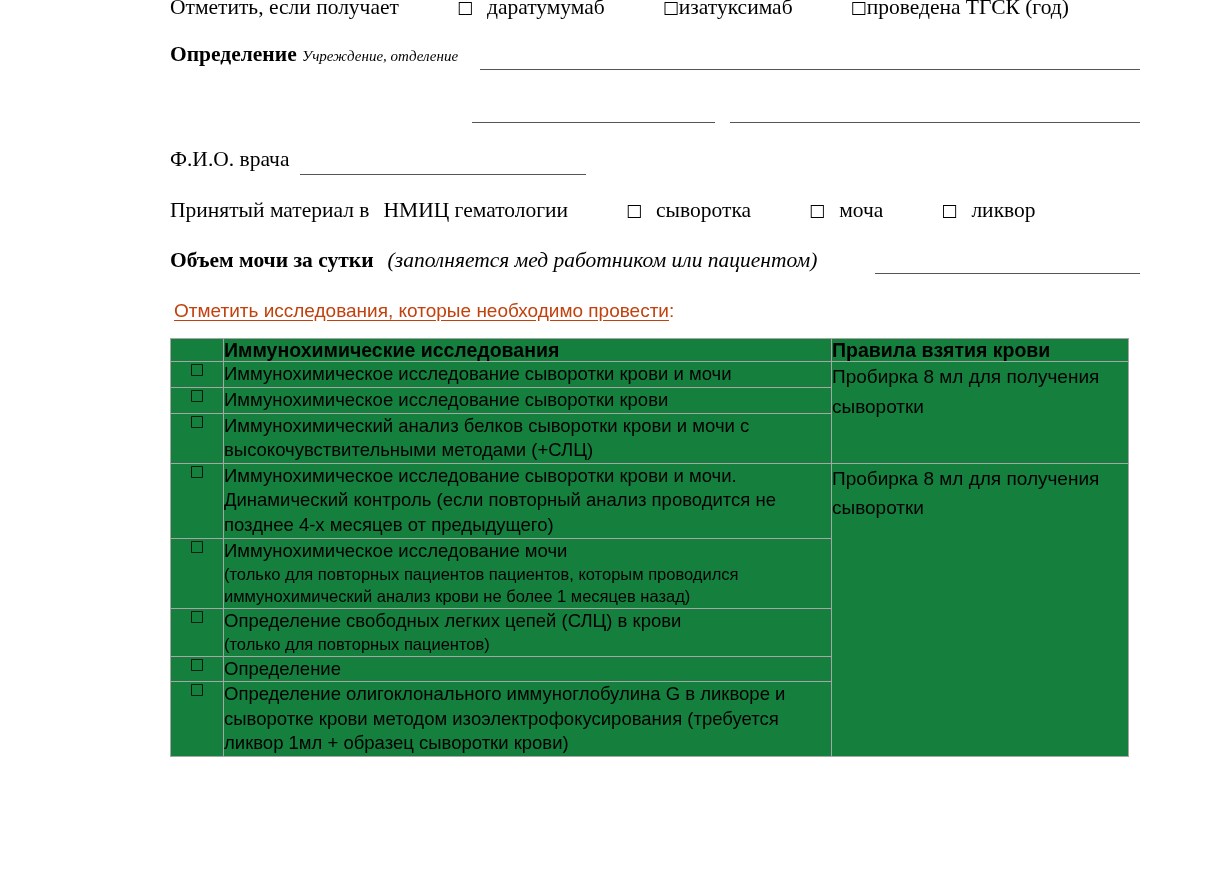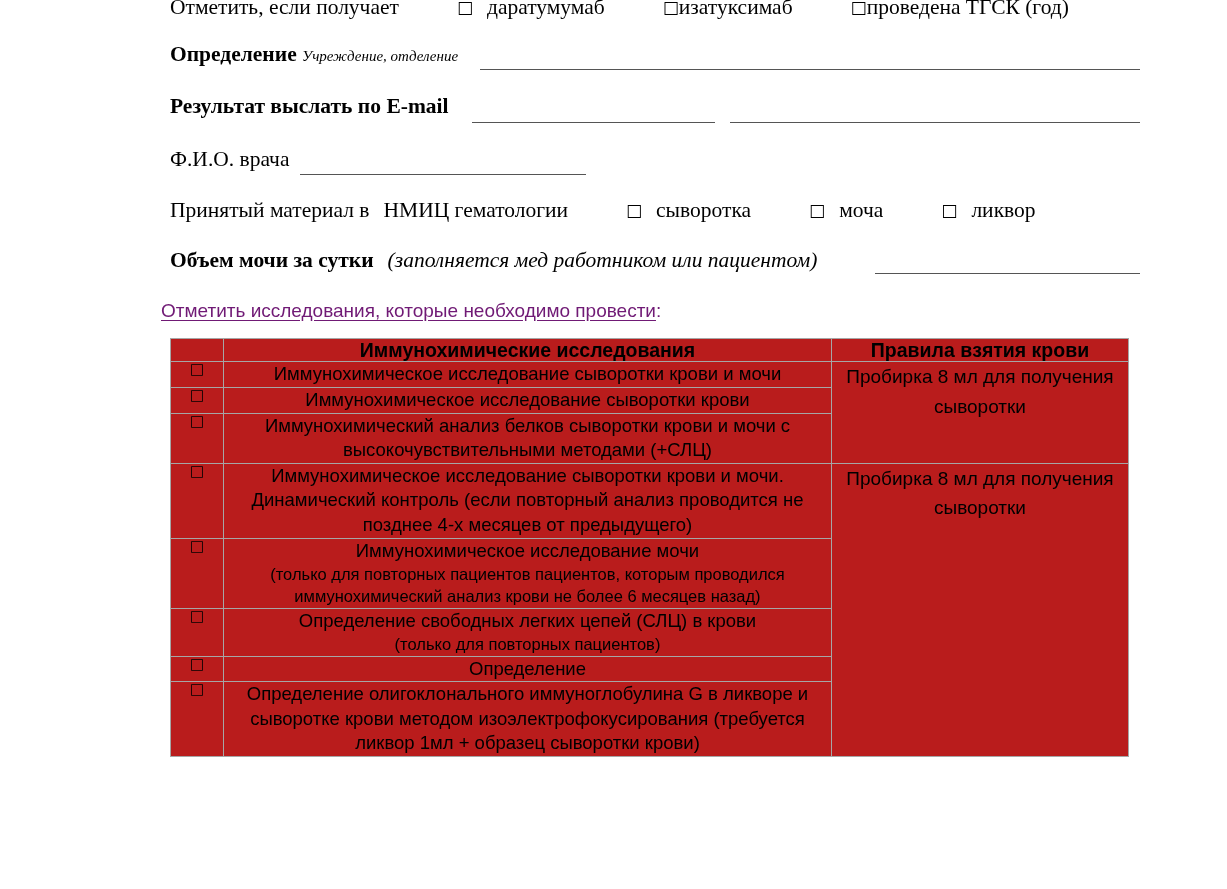--- a/index.html
+++ b/index.html
@@ -61,25 +61,25 @@
   
   .rule {
     position: absolute;
     height: 0;
     border-bottom: 1px solid #555;
   }
 
   
   .instruction {
     position: absolute;
-    left: 161px;
+    left: 174px;
     top: 300px;
     font-family: "Liberation Sans", "DejaVu Sans", sans-serif;
     font-size: 19px;
-    color: #701a75;
+    color: #c2410c;
     white-space: nowrap;
   }
   .instruction .u {
     text-decoration: underline;
     text-underline-offset: 3px;
   }
 
   
   .tbl-wrap {
     position: absolute;
@@ -92,22 +92,21 @@
   table.form-table {
     border-collapse: collapse;
     width: 958px;
     table-layout: fixed;
   }
   table.form-table td,
   table.form-table th {
     border: 1px solid #a6a6a6;
     vertical-align: top;
     padding: 0;
-    background: #b91c1c;
-    text-align: center;
+    background: #15803d;
   }
   col.c-chk { width: 53px; }
   col.c-main { width: 608px; }
   col.c-rules { width: 297px; }
 
   .th-main, .th-rules {
     font-weight: bold;
     font-size: 19.5px;
     padding: 9px 0 8px 11px;
     text-align: left;
@@ -147,23 +146,20 @@
   <div class="form-line" style="top:-4px;">
     <span>Отметить, если получает</span><span class="gap-xl"></span><span class="cbx">□</span><span class="gap-sm"></span><span>даратумумаб</span><span class="gap-xl"></span><span class="cbx">□</span><span>изатуксимаб</span><span class="gap-xl"></span><span class="cbx">□</span><span>проведена ТГСК (год)</span>
   </div>
 
   <div class="form-line" style="top:43px;">
     <span class="bold">Определение</span>
     <span class="ital-small">Учреждение, отделение</span>
   </div>
   <div class="rule" style="left:480px; top:69px; width:660px;"></div>
 
-  <div class="form-line" style="top:95px;">
-    <span class="bold">Результат выслать по E-mail</span>
-  </div>
   <div class="rule" style="left:472px; top:122px; width:243px;"></div>
   <div class="rule" style="left:730px; top:122px; width:410px;"></div>
 
   <div class="form-line" style="top:148px;">
     <span>Ф.И.О. врача</span>
   </div>
   <div class="rule" style="left:300px; top:174px; width:286px;"></div>
 
   <div class="form-line" style="top:249px;">
     <span class="bold">Объем мочи за сутки</span><span class="gap-sm"></span><span class="ital">(заполняется  мед работником или пациентом)</span>
@@ -213,21 +209,21 @@
         <tr>
           <td class="cell-chk">□</td>
           <td class="cell-main">Иммунохимическое исследование сыворотки крови и мочи. Динамический контроль (если повторный анализ проводится не позднее 4-х месяцев от предыдущего)</td>
           <td class="cell-rules" rowspan="5">Пробирка 8 мл для получения сыворотки</td>
         </tr>
 
         <tr>
           <td class="cell-chk">□</td>
           <td class="cell-main">
             <span>Иммунохимическое исследование мочи</span>
-            <span class="sub"> (только для повторных пациентов пациентов, которым проводился иммунохимический анализ крови не более 6 месяцев назад)</span>
+            <span class="sub"> (только для повторных пациентов пациентов, которым проводился иммунохимический анализ крови не более 1 месяцев назад)</span>
           </td>
         </tr>
 
         <tr>
           <td class="cell-chk">□</td>
           <td class="cell-main">
             <span>Определение свободных легких цепей (СЛЦ) в крови</span>
             <span class="sub">(только для повторных пациентов)</span>
           </td>
         </tr>

